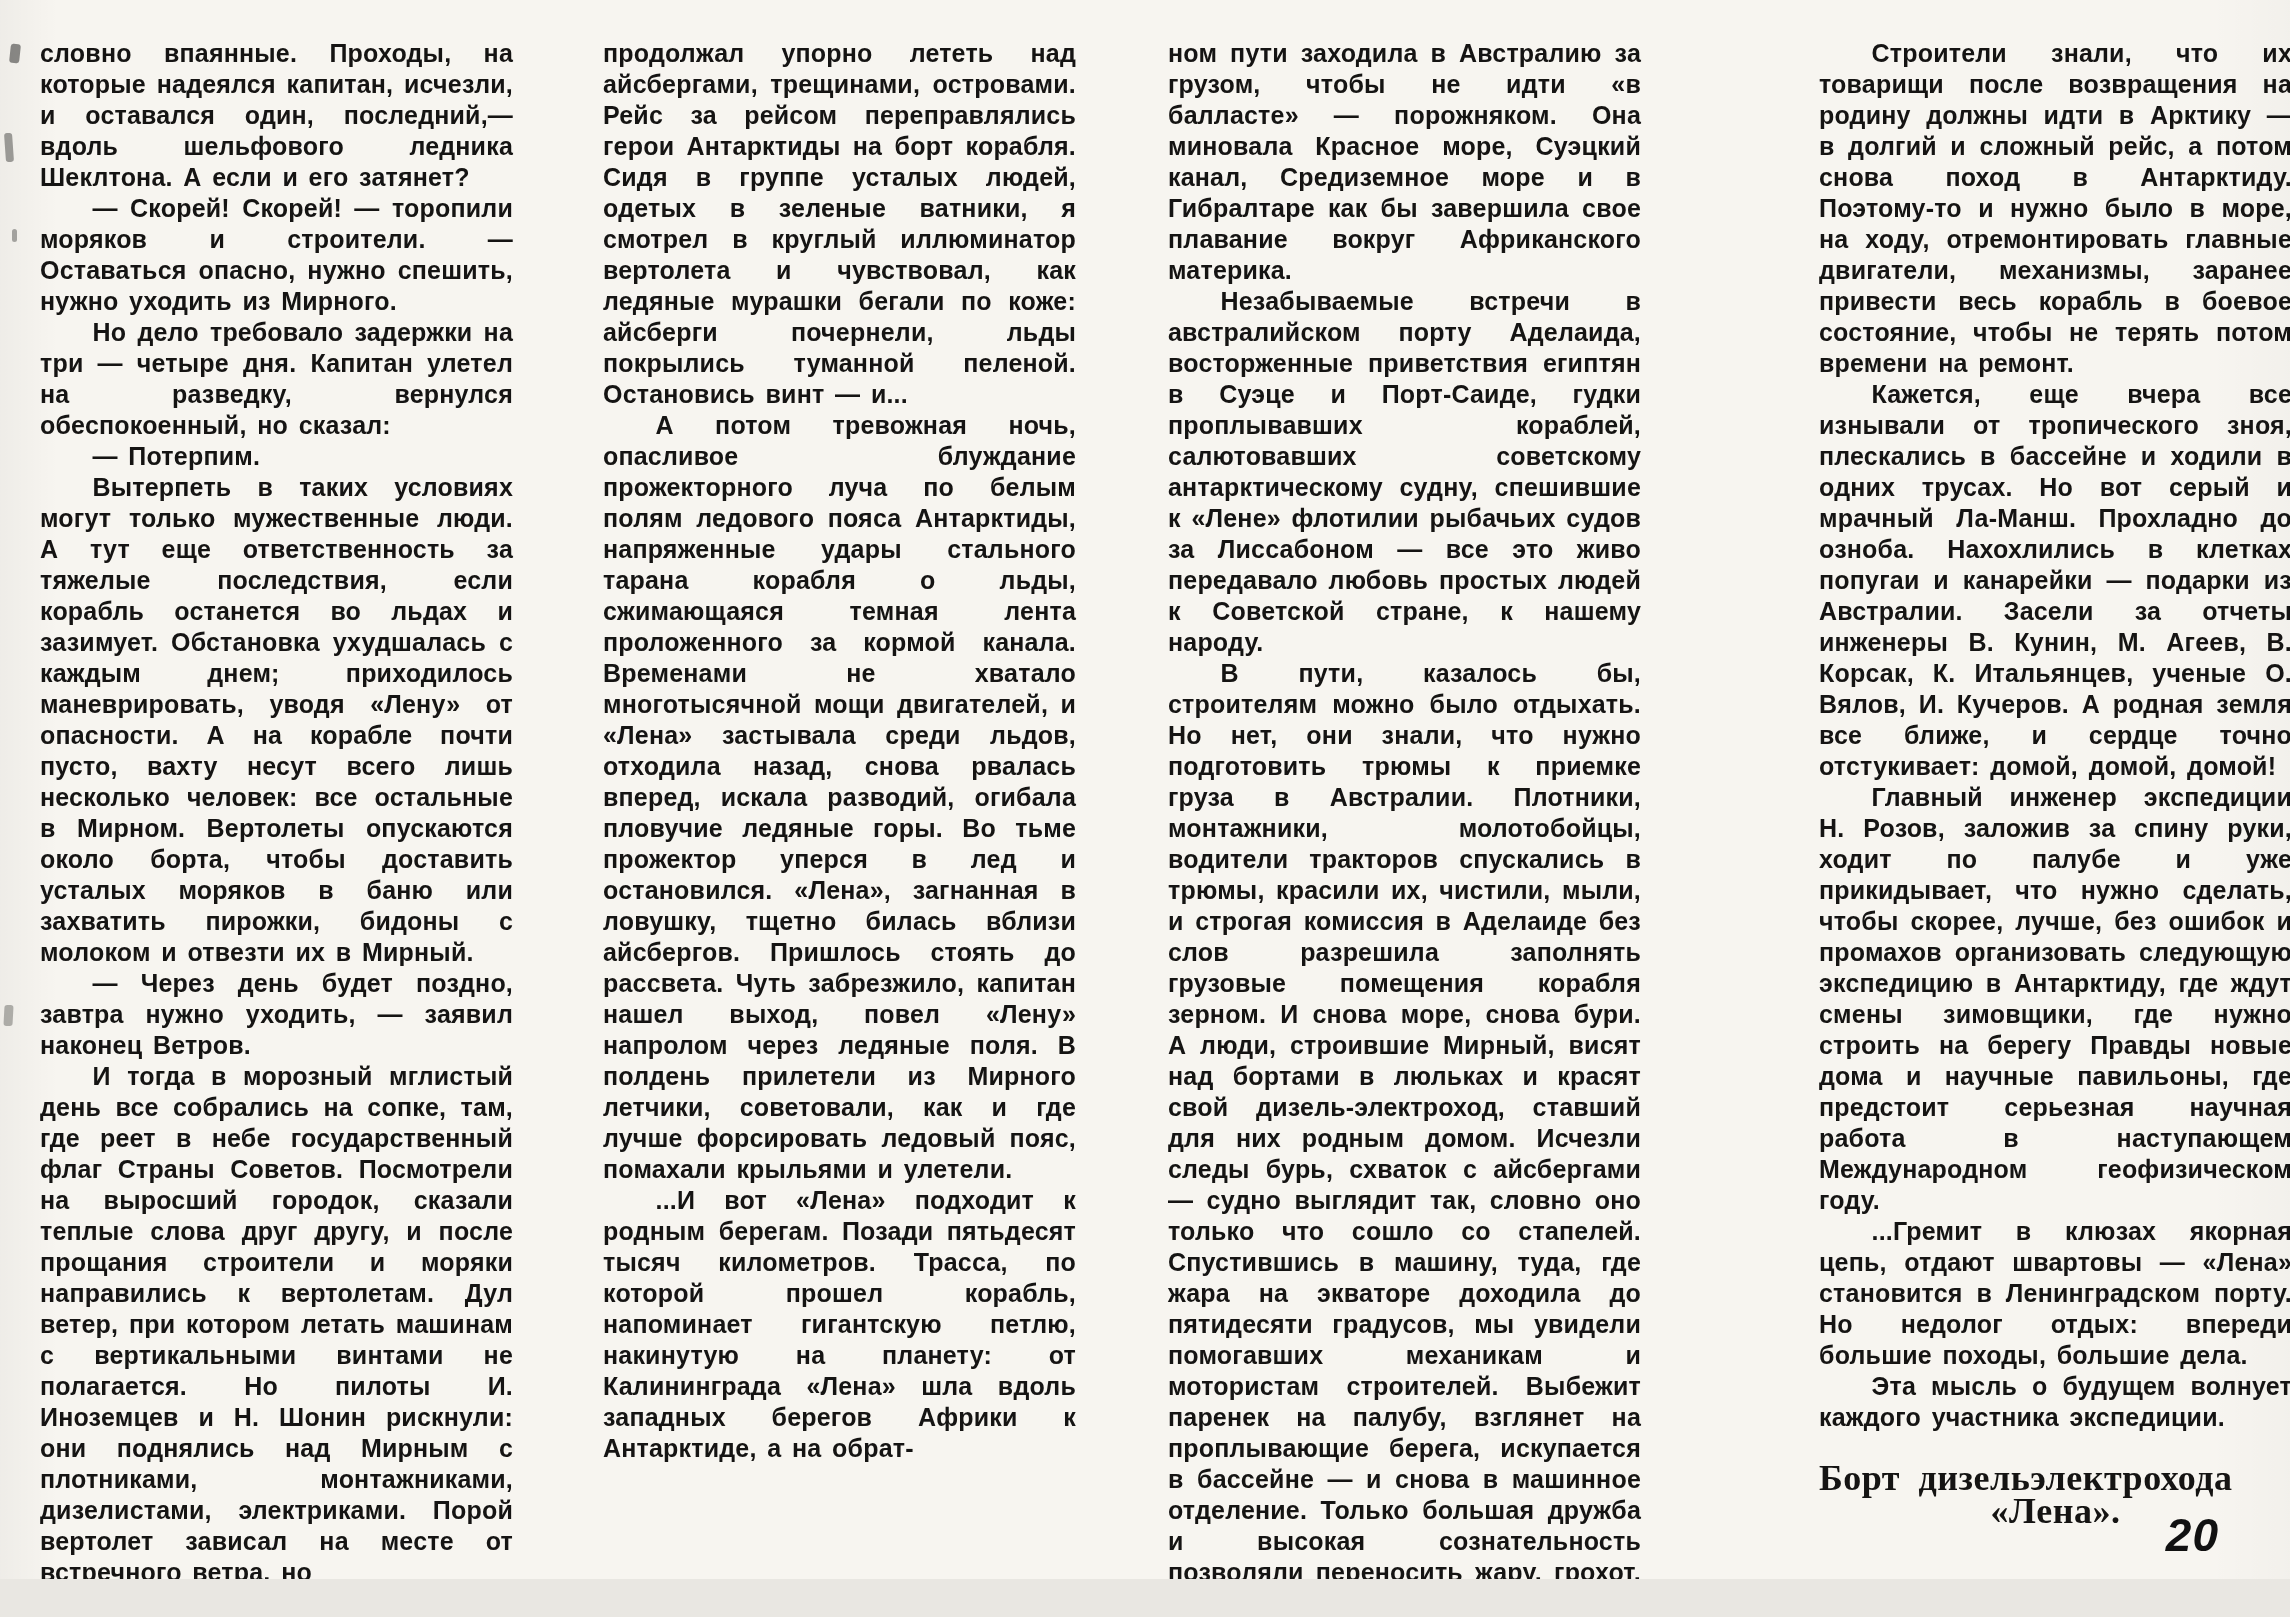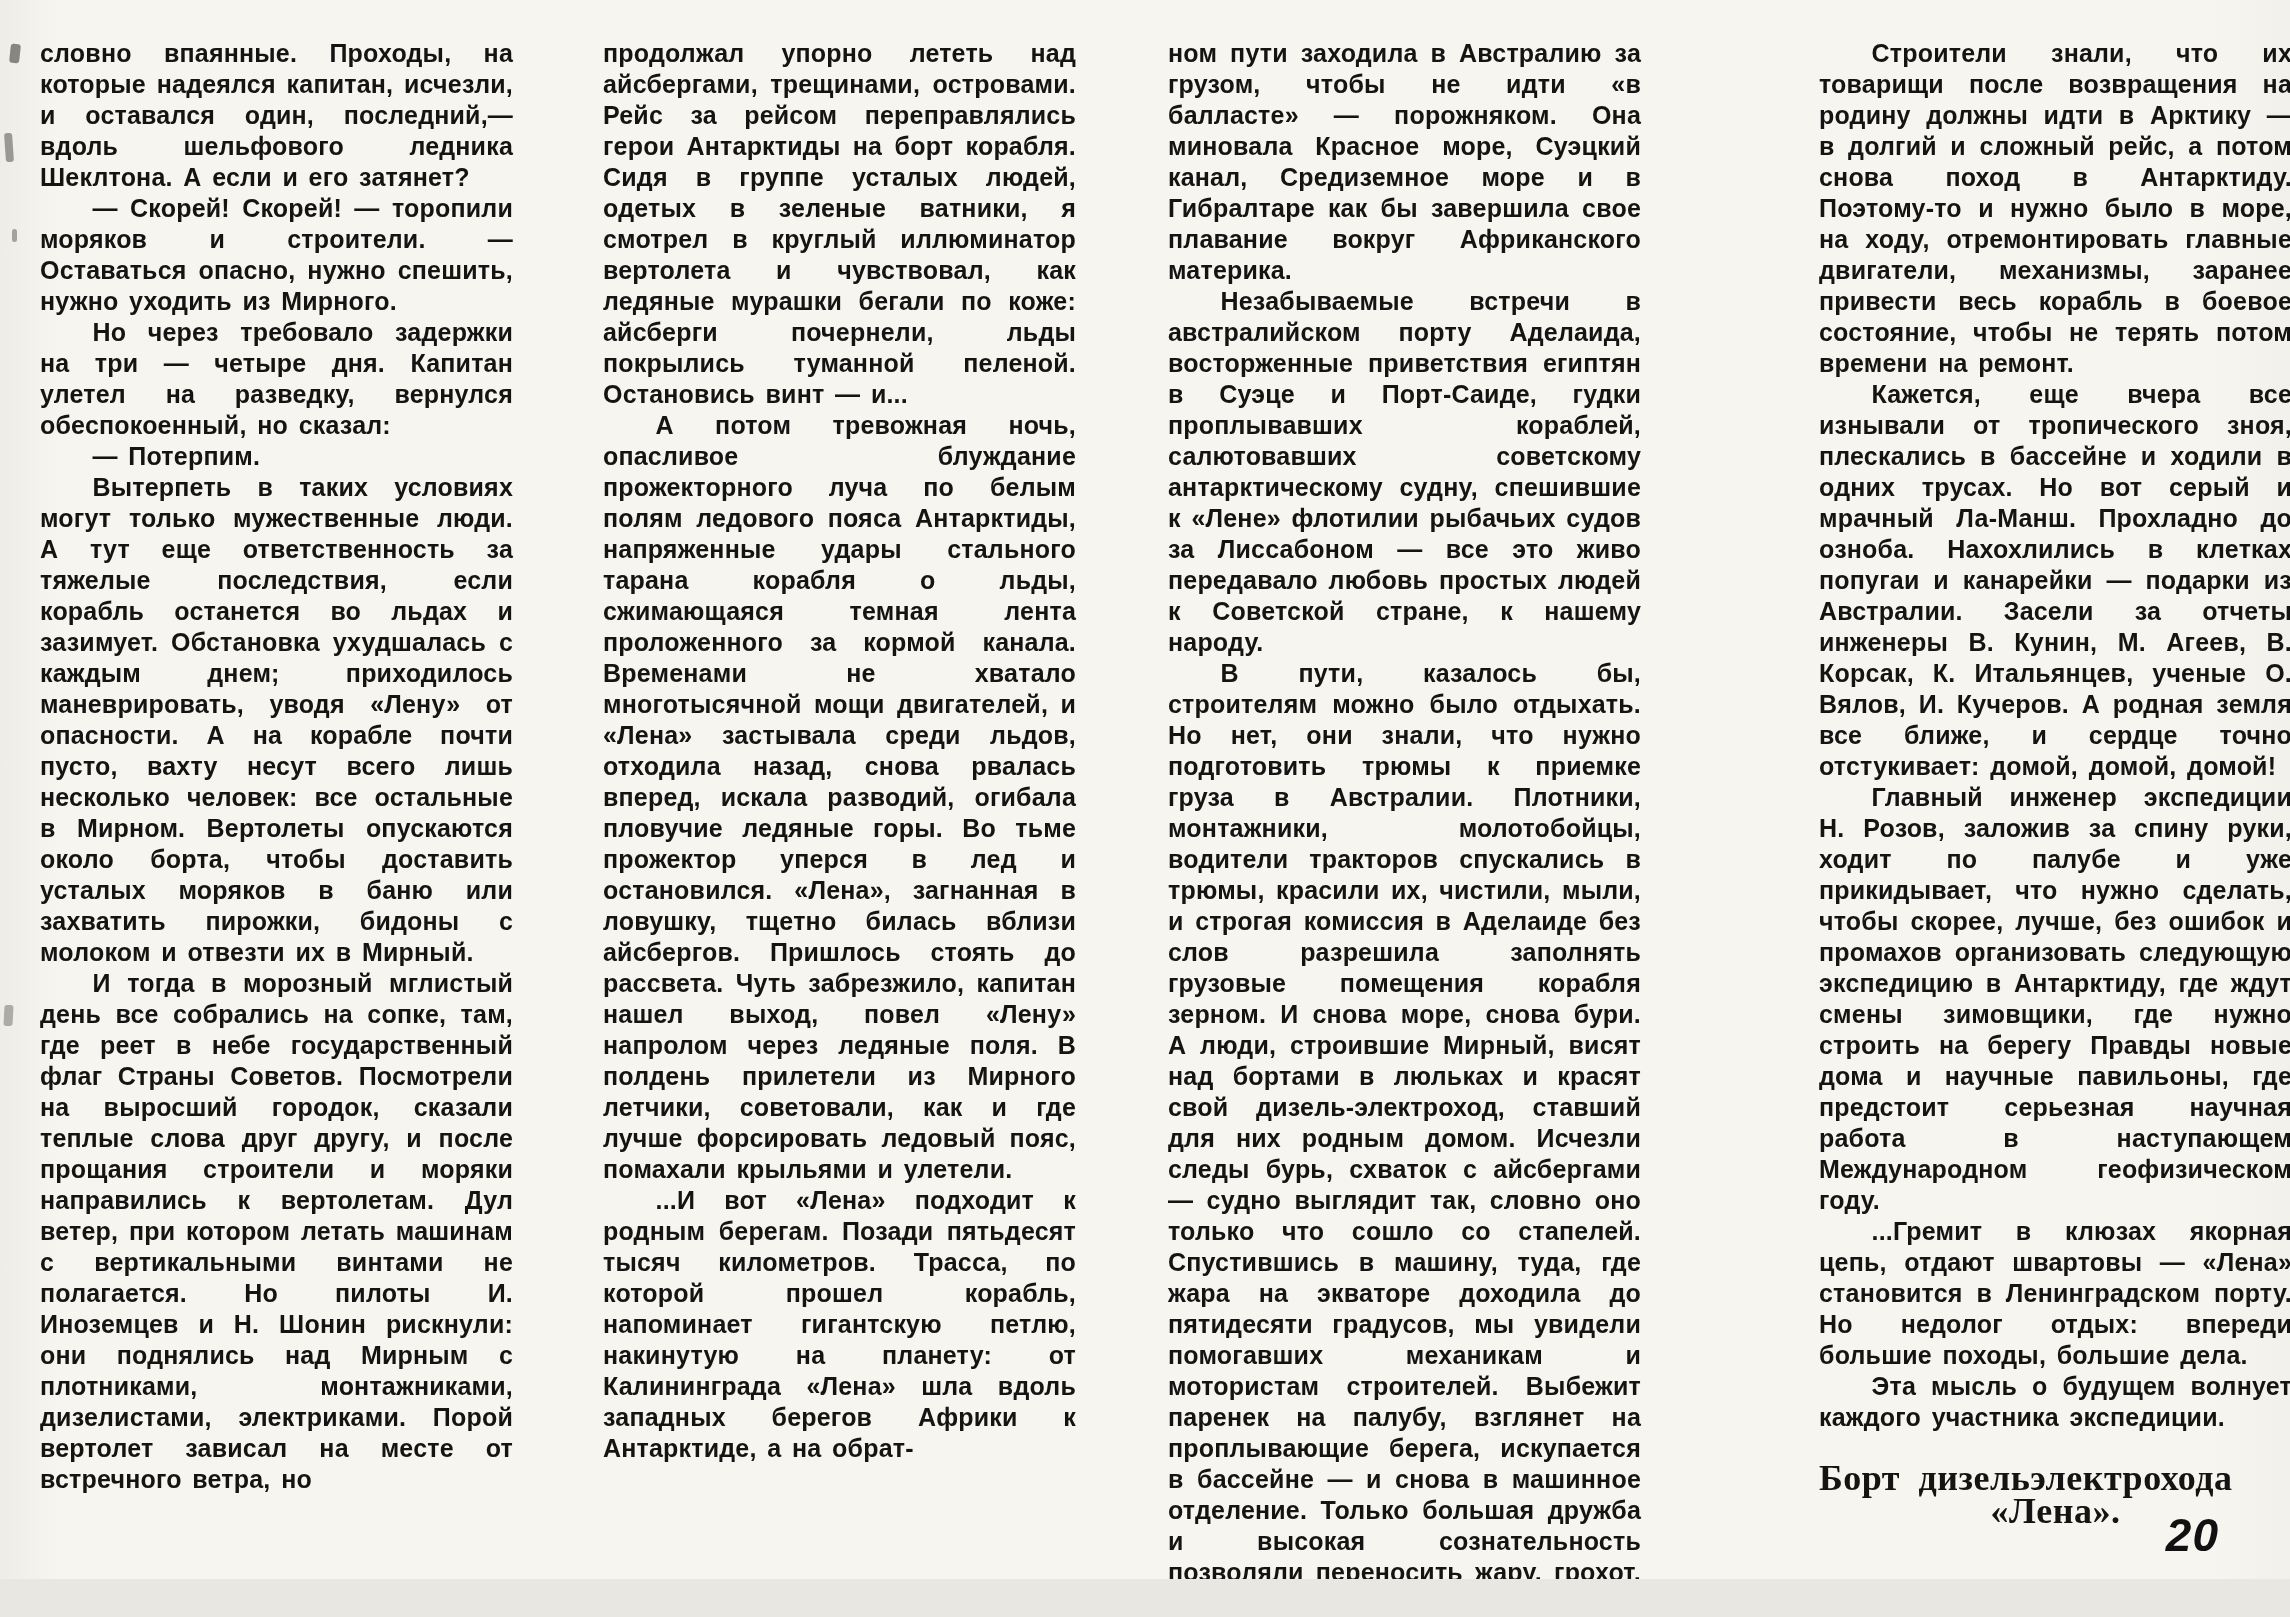--- a/index.html
+++ b/index.html
@@ -52,23 +52,24 @@
 <div class="page">
 
   <div class="artifact a1"></div>
   <div class="artifact a2"></div>
   <div class="artifact a3"></div>
   <div class="artifact a4"></div>
 
   <div class="col col-1">
     <p class="cont">словно впаянные. Проходы, на которые надеялся капитан, исчезли, и оставался один, последний,— вдоль шельфового ледника Шеклтона. А если и его затянет?</p>
     <p>— Скорей! Скорей! — торопили моряков и строители. — Оставаться опасно, нужно спешить, нужно уходить из Мирного.</p>
-    <p>Но через требовало задержки на три — четыре дня. Капитан улетел на разведку, вернулся обеспокоенный, но сказал:</p>
+    <p>Но дело требовало задержки на три — четыре дня. Капитан улетел на разведку, вернулся обеспокоенный, но сказал:</p>
     <p>— Потерпим.</p>
     <p>Вытерпеть в таких условиях могут только мужественные люди. А тут еще ответственность за тяжелые последствия, если корабль останется во льдах и зазимует. Обстановка ухудшалась с каждым днем; приходилось маневрировать, уводя «Лену» от опасности. А на корабле почти пусто, вахту несут всего лишь несколько человек: все остальные в Мирном. Вертолеты опускаются около борта, чтобы доставить усталых моряков в баню или захватить пирожки, бидоны с молоком и отвезти их в Мирный.</p>
+    <p>— Через день будет поздно, завтра нужно уходить, — заявил наконец Ветров.</p>
     <p>И тогда в морозный мглистый день все собрались на сопке, там, где реет в небе государственный флаг Страны Советов. Посмотрели на выросший городок, сказали теплые слова друг другу, и после прощания строители и моряки направились к вертолетам. Дул ветер, при котором летать машинам с вертикальными винтами не полагается. Но пилоты И. Иноземцев и Н. Шонин рискнули: они поднялись над Мирным с плотниками, монтажниками, дизелистами, электриками. Порой вертолет зависал на месте от встречного ветра, но</p>
   </div>
 
   <div class="col col-2">
     <p class="cont">продолжал упорно лететь над айсбергами, трещинами, островами. Рейс за рейсом переправлялись герои Антарктиды на борт корабля. Сидя в группе усталых людей, одетых в зеленые ватники, я смотрел в круглый иллюминатор вертолета и чувствовал, как ледяные мурашки бегали по коже: айсберги почернели, льды покрылись туманной пеленой. Остановись винт — и...</p>
     <p>А потом тревожная ночь, опасливое блуждание прожекторного луча по белым полям ледового пояса Антарктиды, напряженные удары стального тарана корабля о льды, сжимающаяся темная лента проложенного за кормой канала. Временами не хватало многотысячной мощи двигателей, и «Лена» застывала среди льдов, отходила назад, снова рвалась вперед, искала разводий, огибала пловучие ледяные горы. Во тьме прожектор уперся в лед и остановился. «Лена», загнанная в ловушку, тщетно билась вблизи айсбергов. Пришлось стоять до рассвета. Чуть забрезжило, капитан нашел выход, повел «Лену» напролом через ледяные поля. В полдень прилетели из Мирного летчики, советовали, как и где лучше форсировать ледовый пояс, помахали крыльями и улетели.</p>
     <p>...И вот «Лена» подходит к родным берегам. Позади пятьдесят тысяч километров. Трасса, по которой прошел корабль, напоминает гигантскую петлю, накинутую на планету: от Калининграда «Лена» шла вдоль западных берегов Африки к Антарктиде, а на обрат-</p>
   </div>
 
   <div class="col col-3">

